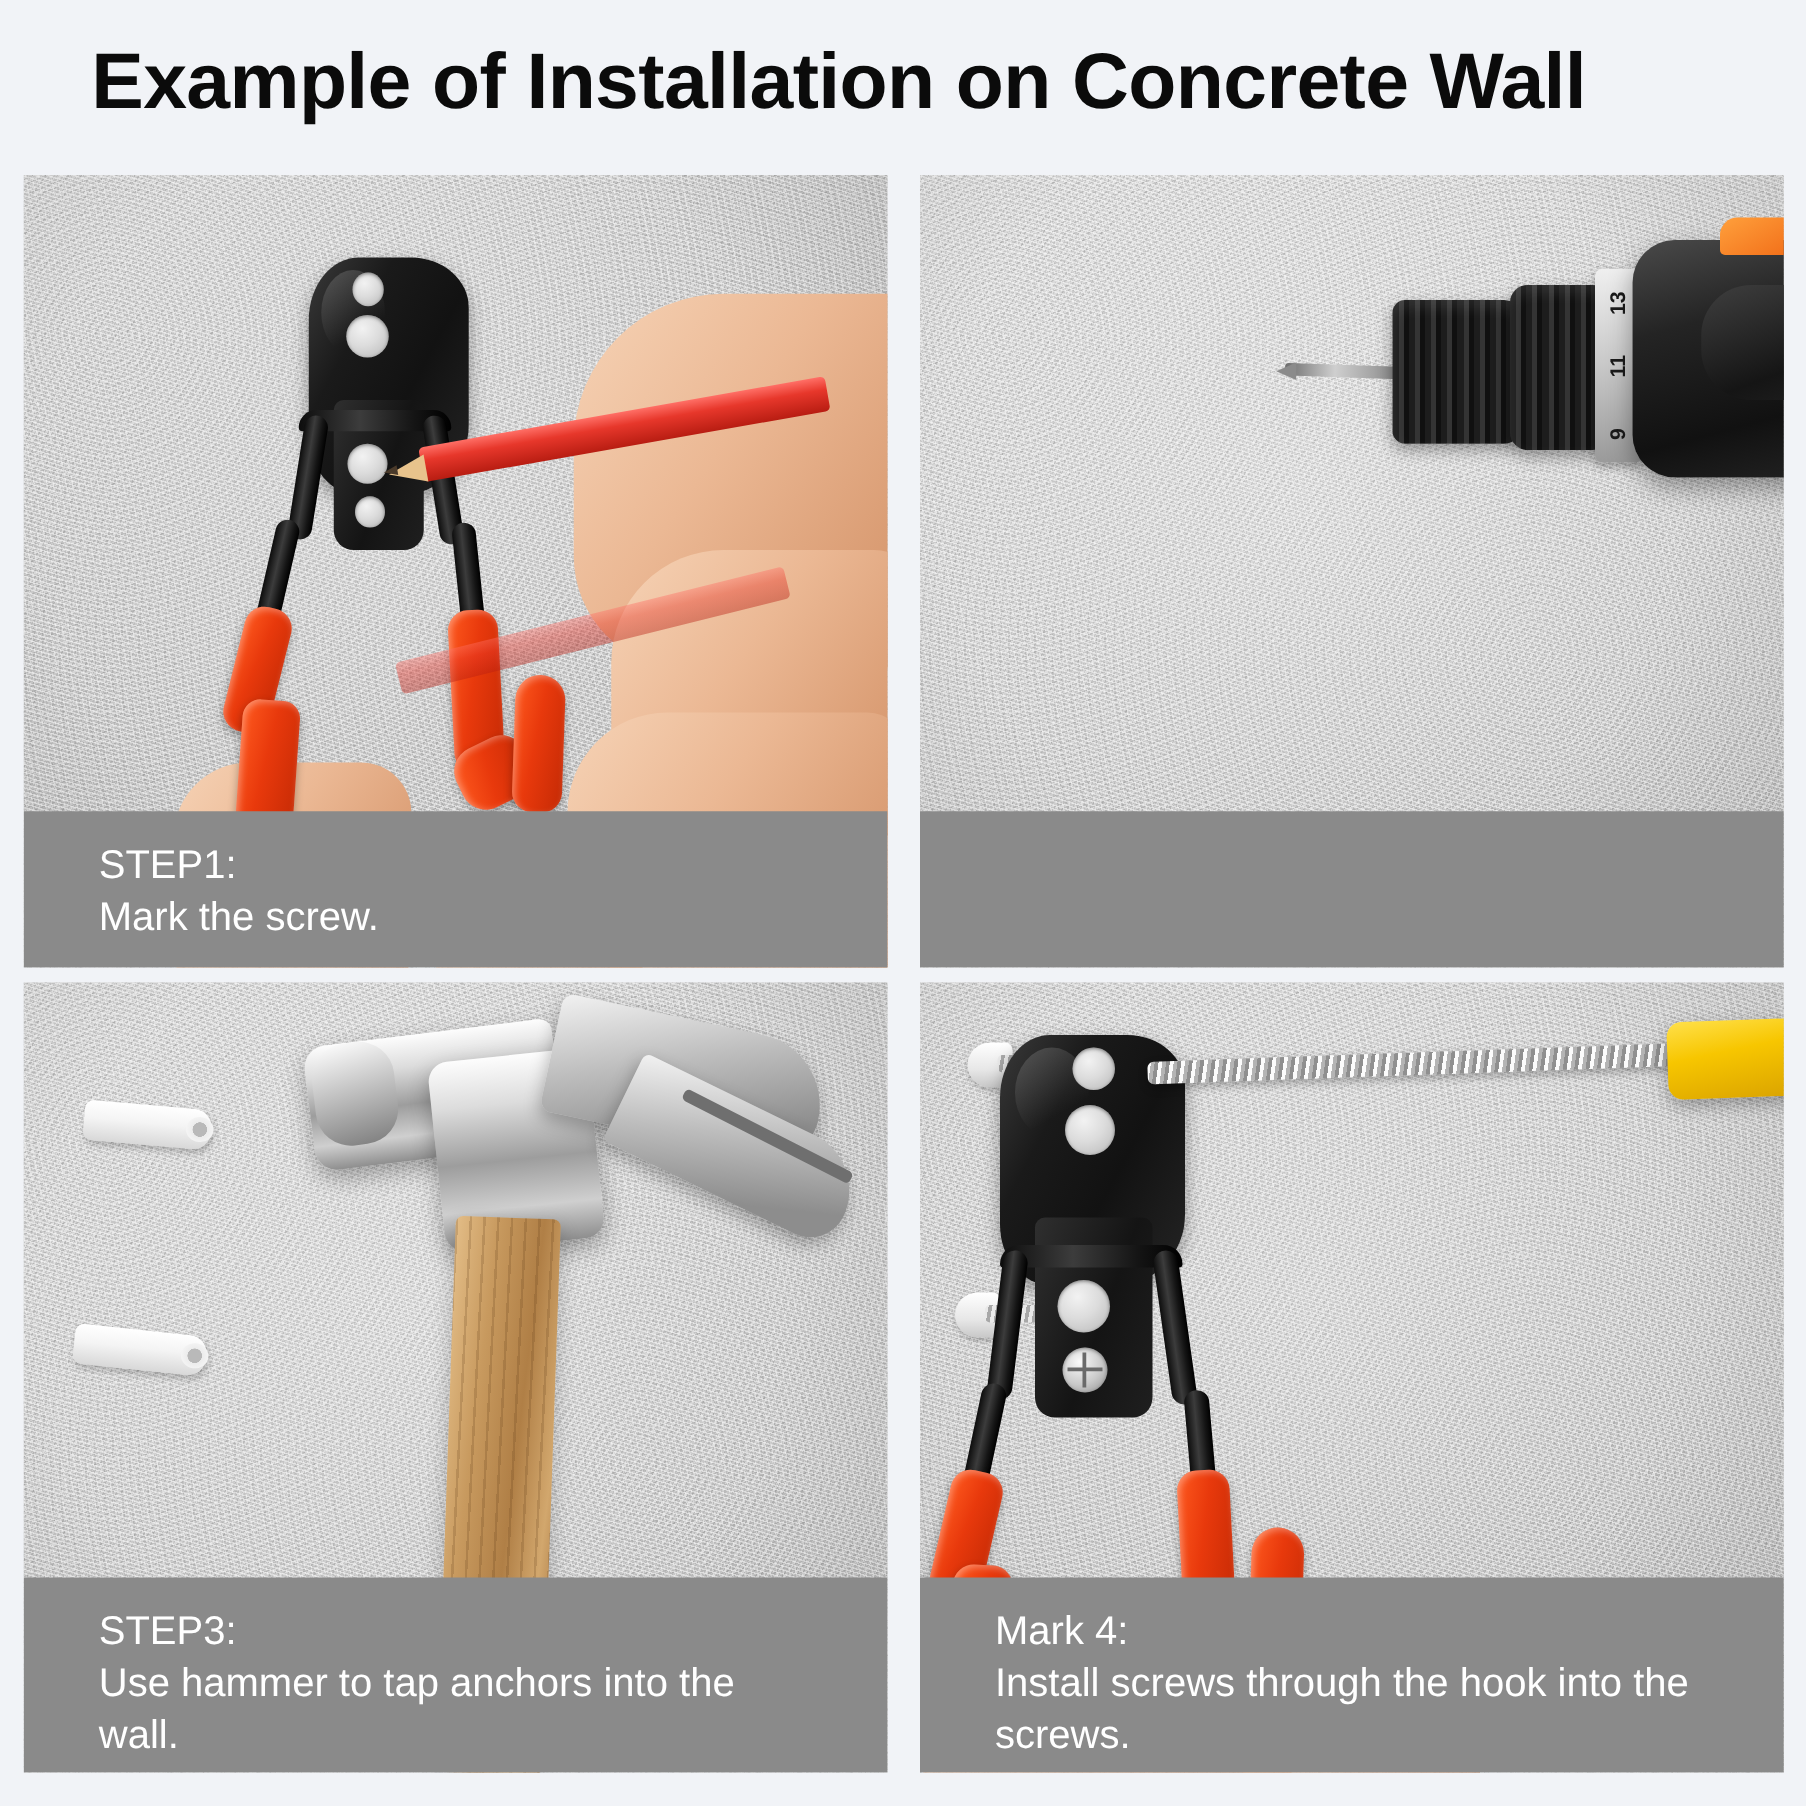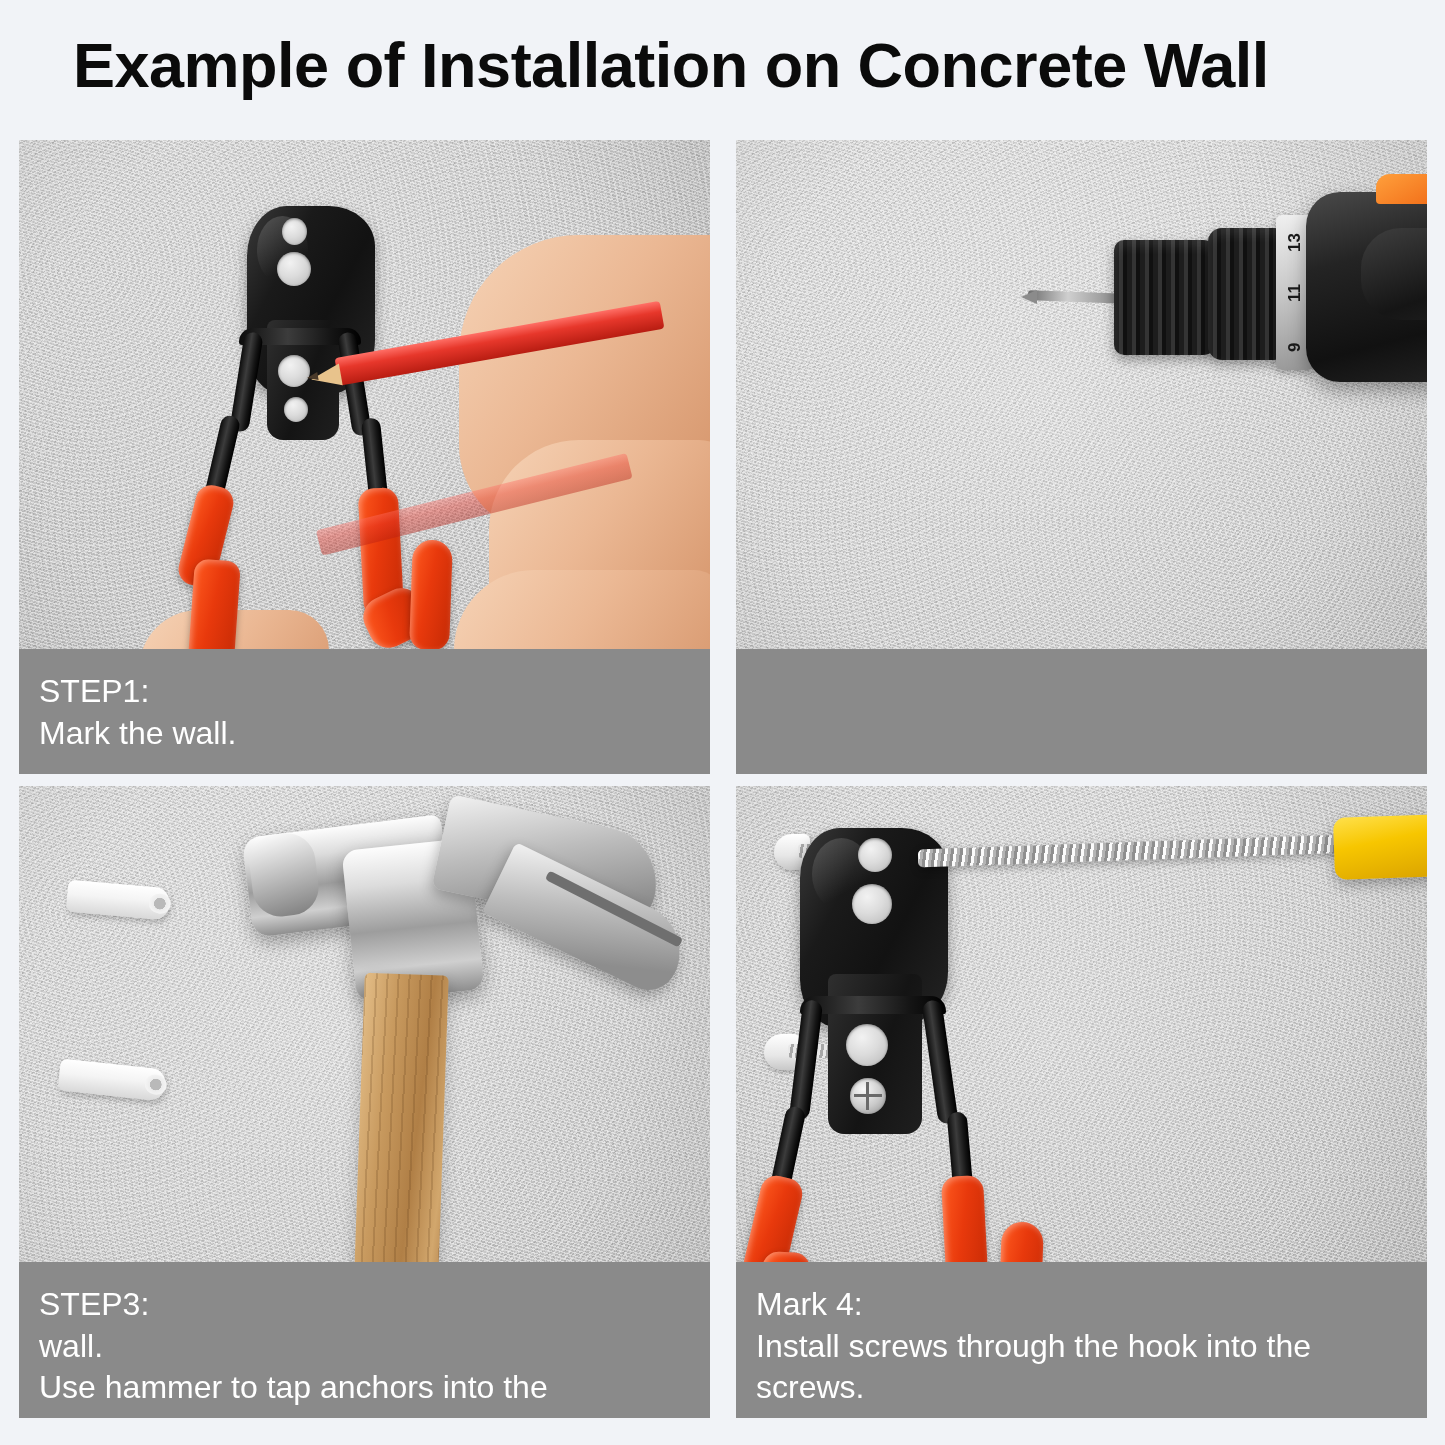--- a/index.html
+++ b/index.html
@@ -64,21 +64,21 @@
   .wall-c{background:linear-gradient(150deg,#d9d9d9 0%,#cfcfcf 45%,#c6c6c6 80%,#bcbcbc 100%);}
   .wall-d{background:linear-gradient(165deg,#d7d7d7 0%,#cdcdcd 40%,#c5c5c5 72%,#bababa 100%);}
   .vig{position:absolute;inset:0;background:radial-gradient(ellipse at 45% 40%, rgba(255,255,255,.18) 0%, rgba(0,0,0,0) 55%, rgba(0,0,0,.10) 100%);}
 
   
   .caption{
     position:absolute;
     left:0; right:0; bottom:0;
     background:#8a8a8a;
     color:#ffffff;
-    padding:22px 0 24px 20px;
+    padding:22px 0 24px 60px;
     font-size:32px;
     line-height:1.30;
     box-sizing:border-box;
     z-index:40;
   }
   .cap2{height:125px;}
   .cap3{height:156px;}
   .caption .ln{display:block;white-space:pre;}
 
   
@@ -271,21 +271,21 @@
     <div style="position:absolute;left:435px;top:430px;width:270px;height:210px;border-radius:80px 30px 30px 60px;" class="skin"></div>
 
     <div class="pencil" style="left:318px;top:218px;width:330px;height:28px;transform:rotate(-10deg);transform-origin:left center;"></div>
     <div class="pencil-tip" style="left:292px;top:226px;transform:rotate(-10deg);"></div>
     <div class="pencil-lead" style="left:288px;top:233px;transform:rotate(-10deg);"></div>
 
     <div class="pencil" style="left:300px;top:390px;width:320px;height:26px;transform:rotate(-14deg);transform-origin:left center;opacity:.42;"></div>
 
     <div class="caption cap2">
       <span class="ln">STEP1:</span>
-      <span class="ln">Mark the wall.</span>
+      <span class="ln">Mark the screw.</span>
     </div>
   </div>
 
   <div class="panel p2">
     <div class="wall wall-b">
       <div class="wall-tex"></div>
         <div class="vig"></div>
     </div>
 
     <div style="position:absolute;left:292px;top:152px;width:100px;height:10px;background:linear-gradient(90deg,#6d6d6d,#cfcfcf 40%,#7a7a7a);border-radius:3px;transform:rotate(2deg);"></div>
@@ -320,22 +320,22 @@
     <div class="hammer-head" style="left:228px;top:40px;width:200px;height:100px;transform:rotate(-7deg);"></div>
     <div style="position:absolute;left:232px;top:48px;width:66px;height:82px;border-radius:28px;background:linear-gradient(170deg,#ffffff,#c4c4c4 45%,#7d7d7d);transform:rotate(-7deg);"></div>
     <div class="hammer-head" style="left:330px;top:58px;width:128px;height:152px;border-radius:16px;transform:rotate(-6deg);"></div>
     <div class="hammer-claw" style="left:420px;top:30px;width:220px;height:96px;transform:rotate(12deg);"></div>
     <div class="hammer-claw" style="left:470px;top:96px;width:200px;height:78px;transform:rotate(26deg);border-radius:6px 50px 30px 6px;"></div>
     <div style="position:absolute;left:520px;top:118px;width:150px;height:10px;background:#6f6f6f;transform:rotate(27deg);border-radius:4px;"></div>
     <div class="hammer-handle" style="left:338px;top:188px;width:84px;height:445px;transform:rotate(2deg);"></div>
 
     <div class="caption cap3">
       <span class="ln">STEP3:</span>
+      <span class="ln">Use hammer to tap anchors into the</span>
       <span class="ln">wall.</span>
-      <span class="ln">Use hammer to tap anchors into the</span>
     </div>
   </div>
 
   <div class="panel p4">
     <div class="wall wall-d">
       <div class="wall-tex"></div>
         <div class="vig"></div>
     </div>
 
     <div class="wall-anchor" style="left:38px;top:48px;width:36px;height:36px;"></div>

